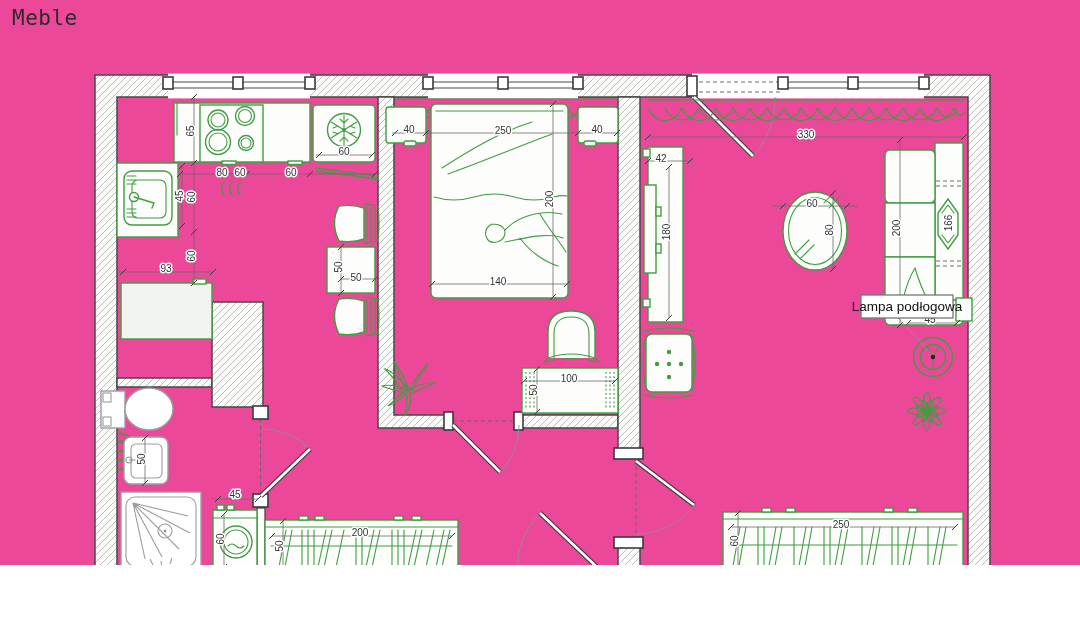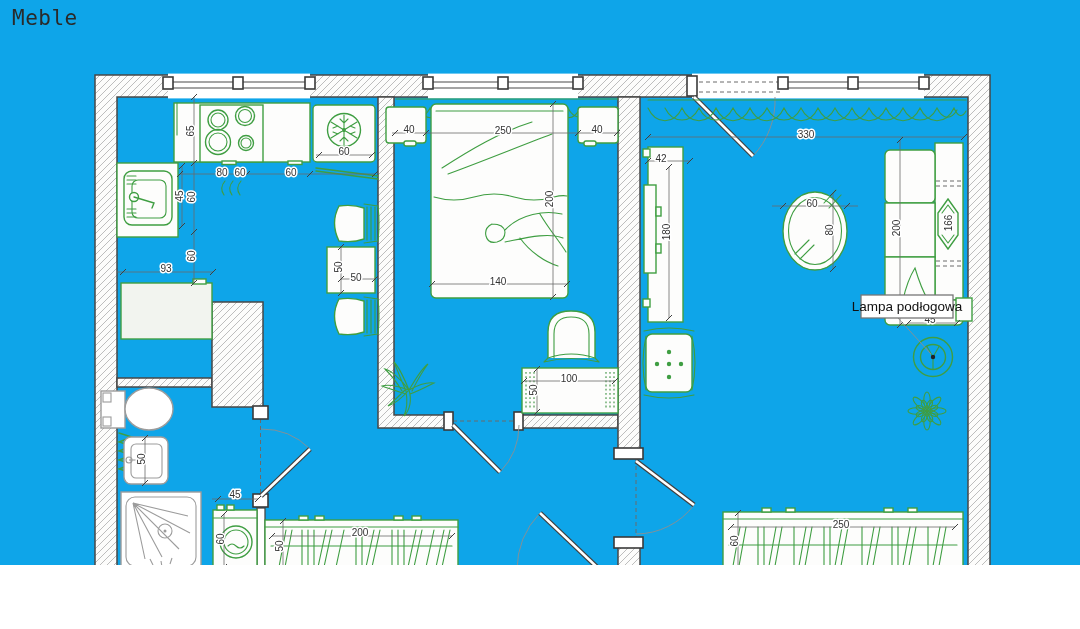--- a/index.html
+++ b/index.html
@@ -1,16 +1,16 @@
 <!DOCTYPE html>
 <html><head>
 <meta charset="utf-8">
 <style>
   html,body{margin:0;padding:0;background:#fff;}
-  #stage{position:relative;width:1080px;height:565px;background:#0ea5e9;overflow:hidden;
+  #stage{position:relative;width:1080px;height:565px;background:#ec4899;overflow:hidden;
          font-family:"Liberation Sans",sans-serif;}
   #plan-title{position:absolute;left:12px;top:6px;font-family:"DejaVu Sans Mono",monospace;
               font-size:21px;color:#2a2a2a;letter-spacing:.5px;}
   svg{position:absolute;left:0;top:0;}
   .wall{fill:url(#hatch);stroke:#474747;stroke-width:1.5;}
   .er{fill:#ffffff;stroke:none;}
   .thin{fill:#fff;stroke:#474747;stroke-width:1.3;}
   .wl{stroke:#4a4a4a;stroke-width:1.1;fill:none;}
   .wf{fill:#ffffff;stroke:#3a3a3a;stroke-width:1.6;}
   .g{stroke:#3f9e42;fill:none;stroke-width:1.4;stroke-linecap:round;}

